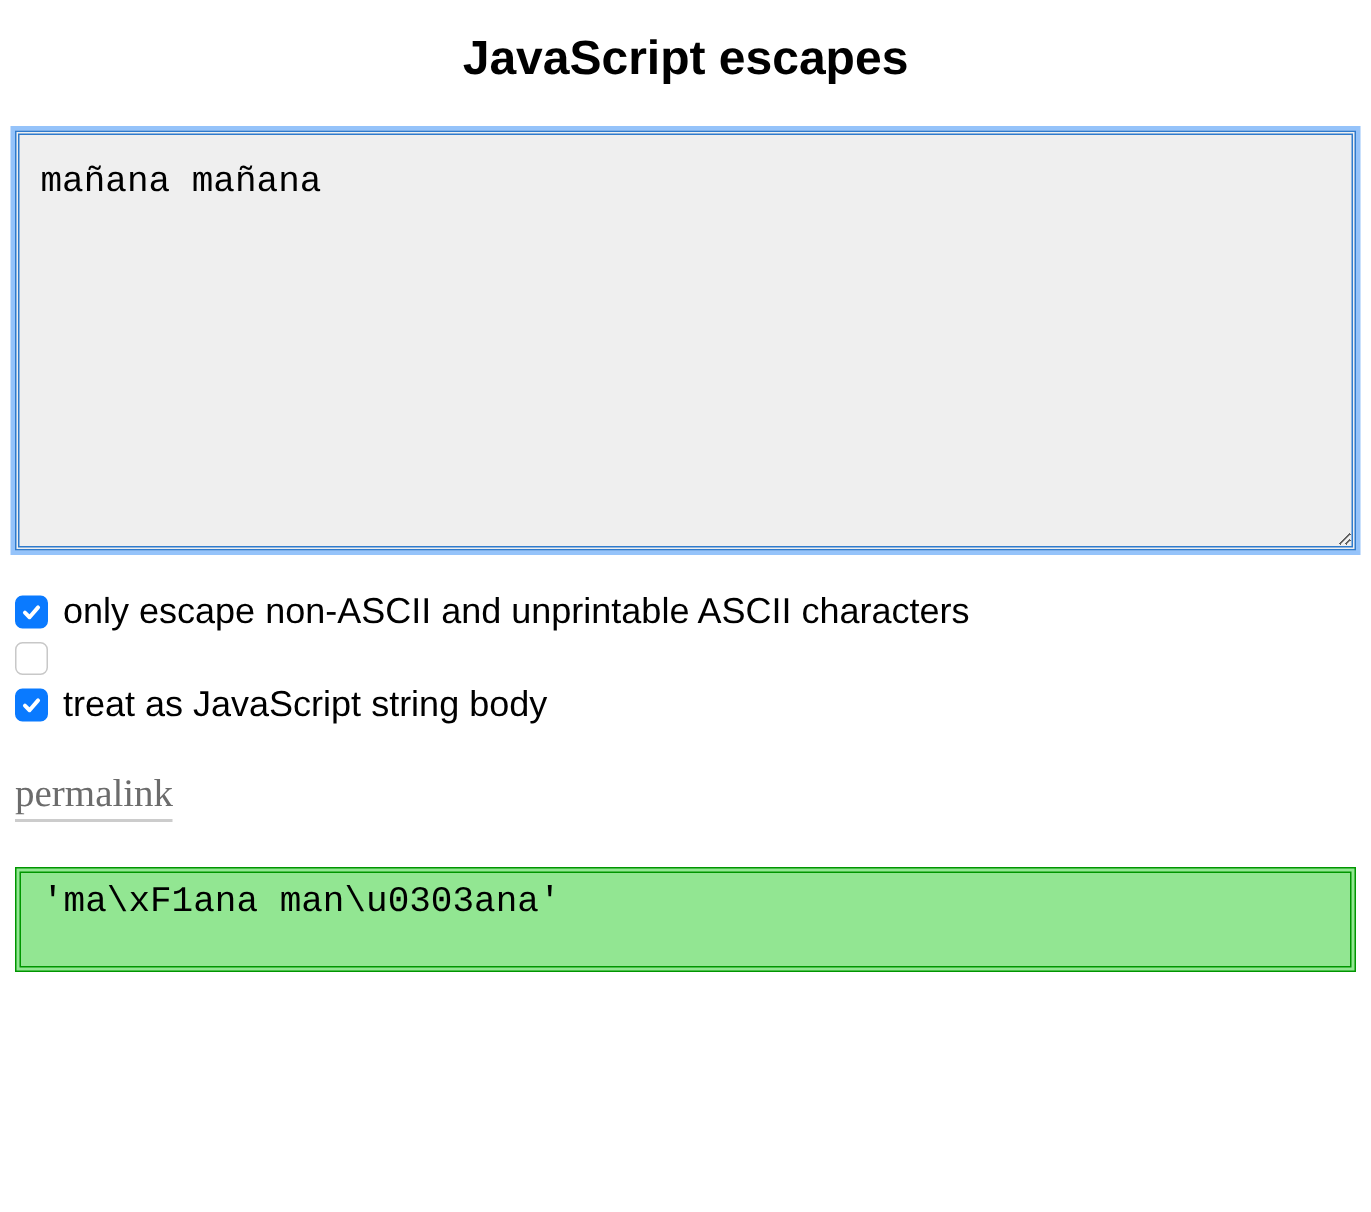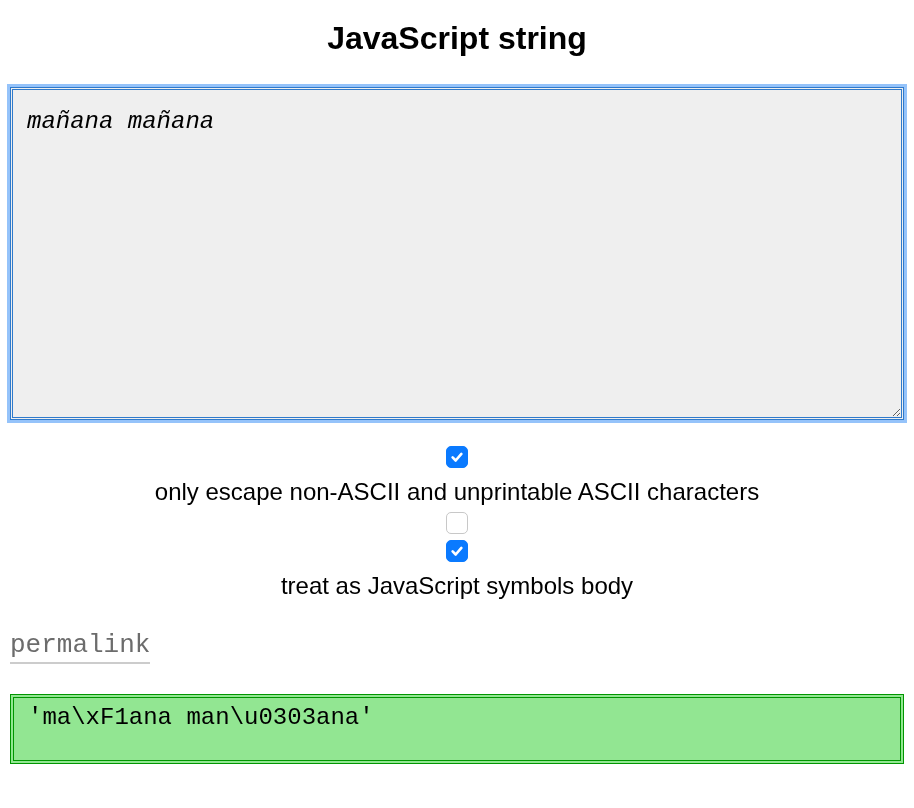--- a/index.html
+++ b/index.html
@@ -13,44 +13,42 @@
       width: 914px;
     }
     .page-title {
       text-align: center;
       font-size: 32px;
       font-weight: bold;
       margin: 10px 0 30px 0;
     }
     .input-area {
       width: 100%;
-      height: 333px;
+      height: 280px;
       background: #efefef;
       border: 3px double #2f7acc;
       outline: 3px solid rgba(79,155,246,0.6);
       outline-offset: 0;
       padding: 18px 14px;
       font-family: Menlo, Consolas, "Courier New", monospace;
       font-size: 24px;
       color: #000;
       resize: both;
       overflow: auto;
-      font-style: italic;
     }
     .options {
       margin-top: 22px;
       margin-bottom: 30px;
     }
     .option-row {
       display: flex;
       align-items: center;
       gap: 10px;
       margin-bottom: 6px;
       font-size: 24px;
-      flex-direction: column;
     }
     .cbx {
       width: 22px;
       height: 22px;
       border-radius: 5px;
       display: inline-flex;
       align-items: center;
       justify-content: center;
       flex-shrink: 0;
       cursor: pointer;
@@ -71,21 +69,21 @@
       fill: none;
       stroke-linecap: round;
       stroke-linejoin: round;
     }
     .option-label {
       color: #000;
       user-select: none;
     }
     .permalink {
       display: inline-block;
-      font-family: Liberation Mono, monospace;
+      font-family: Liberation Serif, serif;
       font-size: 26px;
       color: #6c6c6c;
       border-bottom: 2px solid #cccccc;
       padding-bottom: 2px;
       margin-bottom: 30px;
       cursor: pointer;
     }
     .output-box {
       width: 100%;
       background: #92e692;
@@ -95,21 +93,21 @@
       font-size: 24px;
       color: #000;
       min-height: 70px;
     }
   </style>
 </head>
 <body>
 
 
 
-<h1 class="page-title">JavaScript string</h1>
+<h1 class="page-title">JavaScript escapes</h1>
 
 <textarea class="input-area" style="">mañana mañana</textarea>
 
 <div class="options">
   <div class="option-row">
     <span class="cbx checked">
       <svg viewBox="0 0 16 16">
           <polyline points="3,8.5 6.5,12 13,4.5"></polyline>
         </svg>
     </span>
@@ -117,21 +115,21 @@
   </div>
   <div class="option-row">
     <span class="cbx unchecked"></span>
   </div>
   <div class="option-row">
     <span class="cbx checked">
       <svg viewBox="0 0 16 16">
           <polyline points="3,8.5 6.5,12 13,4.5"></polyline>
         </svg>
     </span>
-    <span class="option-label">treat as JavaScript symbols body</span>
+    <span class="option-label">treat as JavaScript string body</span>
   </div>
 </div>
 
 <a class="permalink">permalink</a>
 
 <div class="output-box">'ma\xF1ana man\u0303ana'</div>
 
 
 
 

